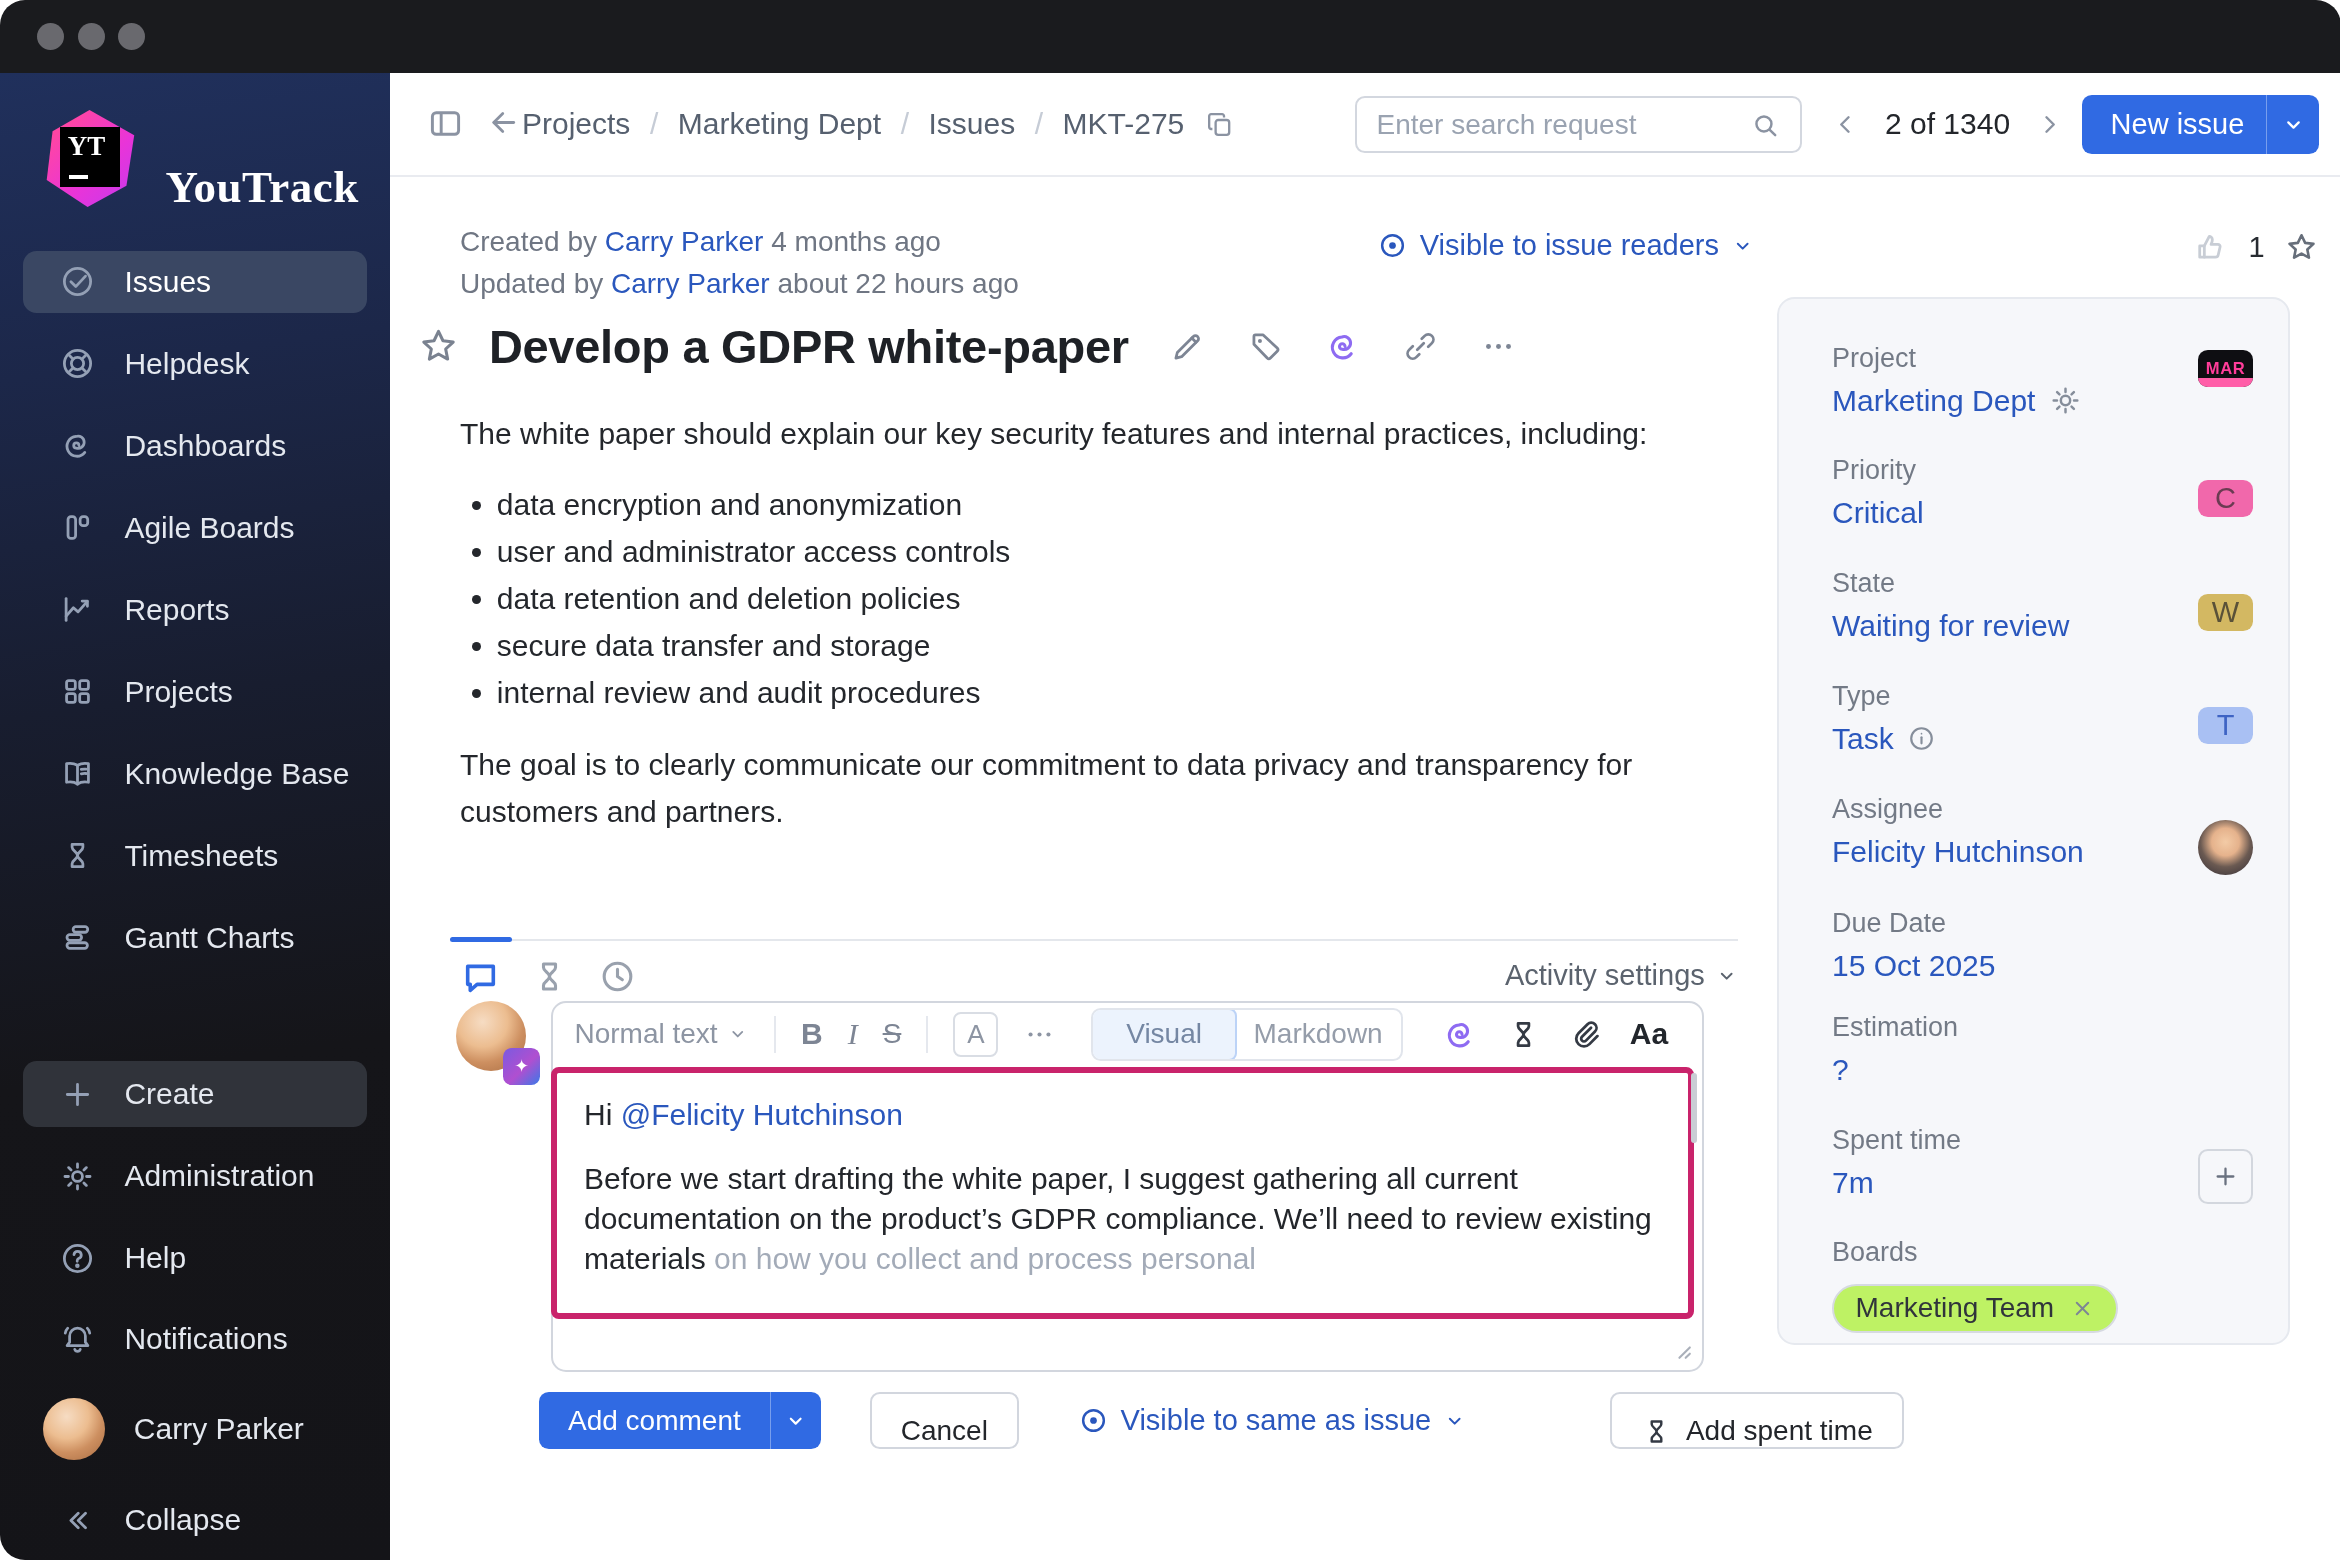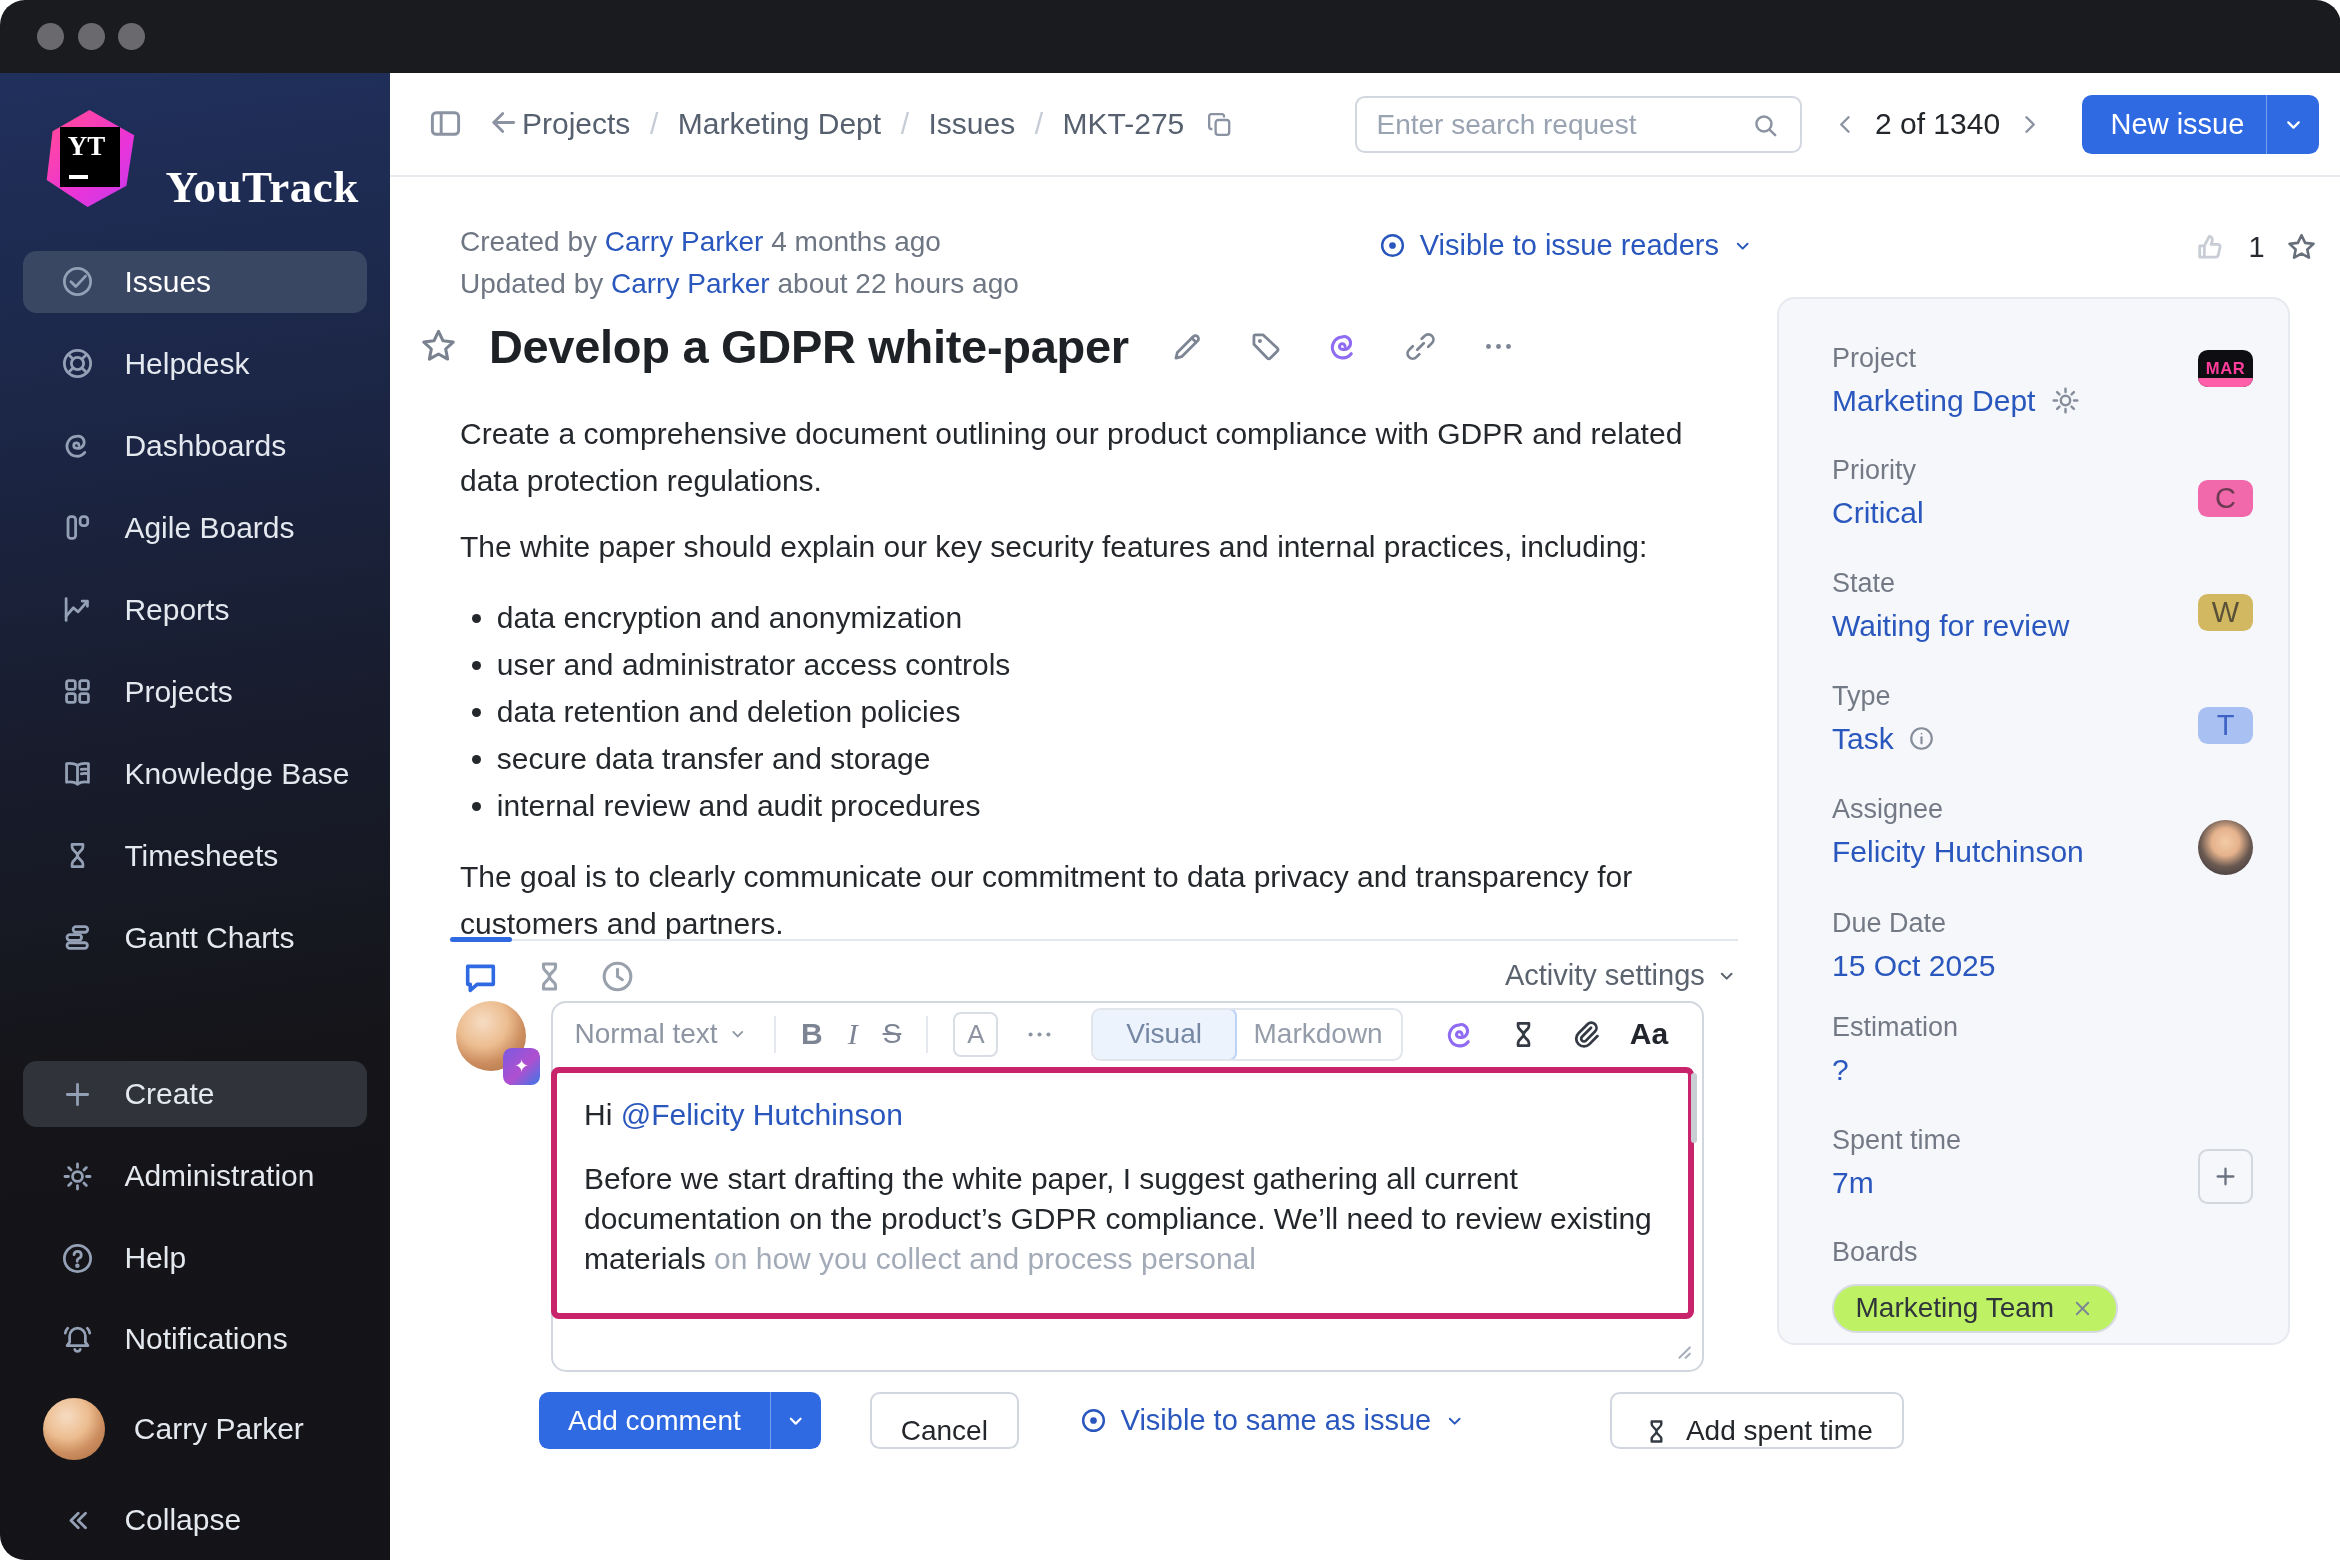--- a/index.html
+++ b/index.html
@@ -33,21 +33,21 @@
   
   .main { position:absolute; left:390px; top:73px; right:0; bottom:0; background:#fff; }
 
   .topbar { position:absolute; top:0; left:0; right:0; height:104px; border-bottom:2px solid #e9ebf0; }
   .tb-icon { position:absolute; top:32px; color:#8b93a2; }
   .crumbs { position:absolute; left:132px; top:0; height:102px; display:flex; align-items:center; gap:19.5px; font-size:30px; color:#56606f; }
   .crumb-sep { color:#c6ccd6; }
   .search { position:absolute; left:965px; top:23.4px; width:447px; height:57px; border:2px solid #d3d7df; border-radius:9.8px; font-size:28px; padding:0 59px 0 19.5px; color:#333; outline:none; font-family:"Liberation Sans",sans-serif; }
   .search::placeholder { color:#9aa3b1; }
   .search-ic { position:absolute; left:1360px; top:37px; color:#8b93a2; }
-  .pag { position:absolute; left:1441px; top:0; height:102px; display:flex; align-items:center; gap:15px; }
+  .pag { position:absolute; left:1441px; top:0; height:102px; display:flex; align-items:center; gap:25px; }
   .pag .num { font-size:30px; color:#23262b; }
   .pag svg { color:#8b93a2; }
   .newissue { position:absolute; left:1692px; top:22.4px; width:237px; height:59px; background:#306ae3; border-radius:9.8px; display:flex; color:#fff; font-size:29px; }
   .newissue .lab { flex:1; display:flex; align-items:center; justify-content:center;margin-left:7px; }
   .newissue .dd { width:53px; border-left:1px solid rgba(255,255,255,.35); display:flex; align-items:center; justify-content:center; }
 
   .meta { position:absolute; left:70px; top:148px; font-size:28px; color:#6f7683; line-height:42px; }
   a.lnk { color:#2a57bd; text-decoration:none; cursor:pointer; }
   .visrow { position:absolute; left:987px; top:156px; display:flex; align-items:center; gap:11.7px; color:#2a57bd; font-size:29px; }
   .likes { position:absolute; left:1802px; top:156px; display:flex; align-items:center; gap:19.5px; }
@@ -351,21 +351,20 @@
           <path d="M11.2 17l-1.9 1.9a3.3 3.3 0 0 1-4.7-4.7L7 11.8"></path>
         </svg>
       <svg class="t-ic" width="37" height="37" viewBox="0 0 24 24" fill="currentColor">
           <circle cx="5.5" cy="12" r="1.6"></circle>
           <circle cx="12" cy="12" r="1.6"></circle>
           <circle cx="18.5" cy="12" r="1.6"></circle>
         </svg>
     </div>
 
     <div class="desc">
-      <p>Create a comprehensive document outlining our product compliance with GDPR and related data protection regulations.</p>
       <p>The white paper should explain our key security features and internal practices, including:</p>
       <ul>
         <li>data encryption and anonymization</li>
         <li>user and administrator access controls</li>
         <li>data retention and deletion policies</li>
         <li>secure data transfer and storage</li>
         <li>internal review and audit procedures</li>
       </ul>
       <p>The goal is to clearly communicate our commitment to data privacy and transparency for customers and partners.</p>
     </div>

